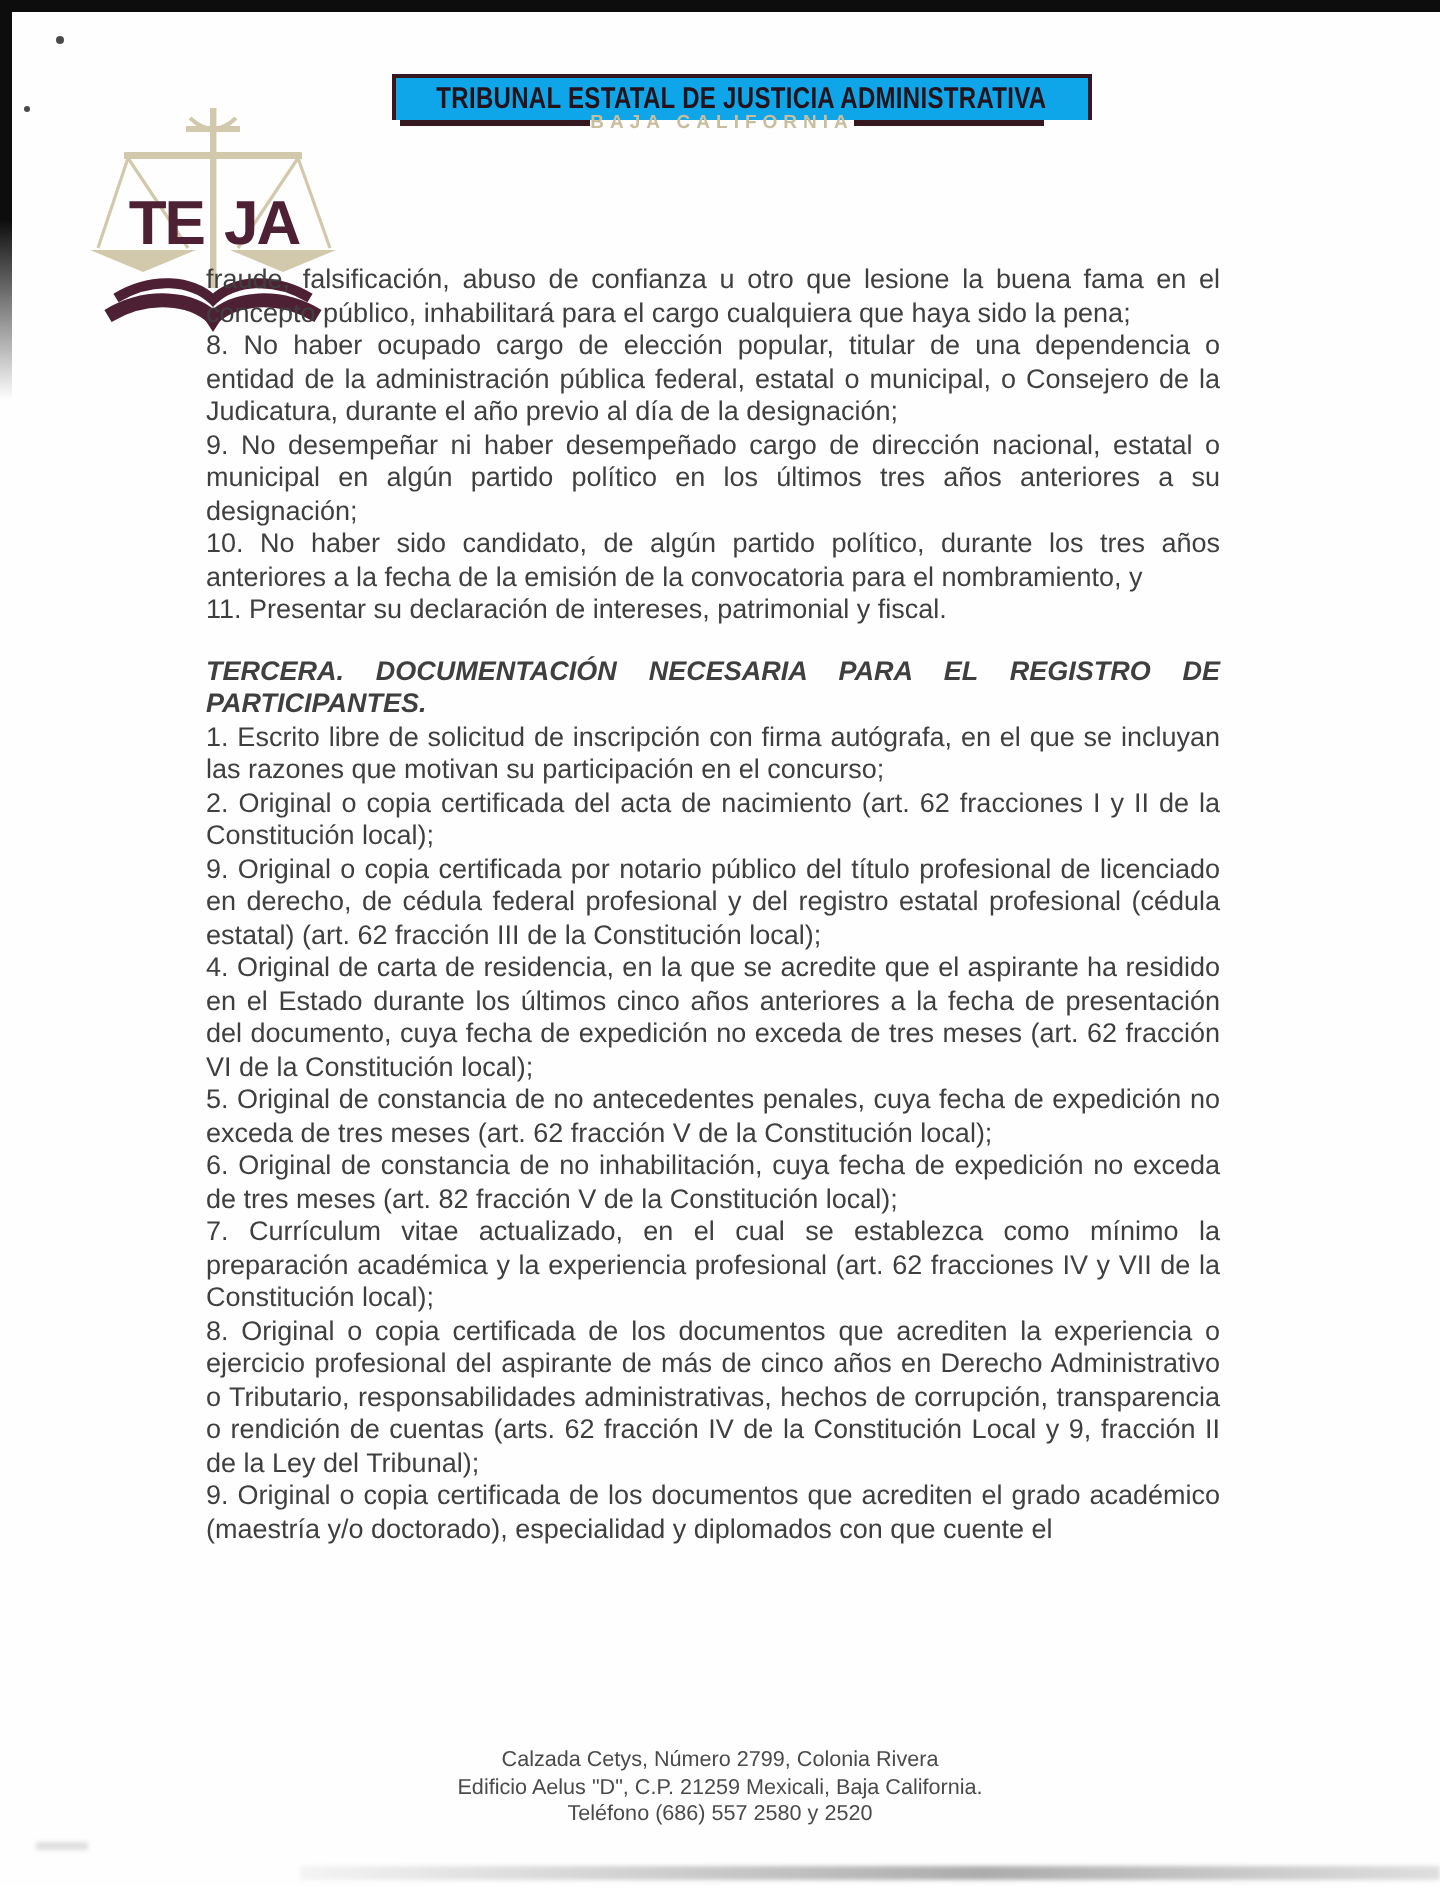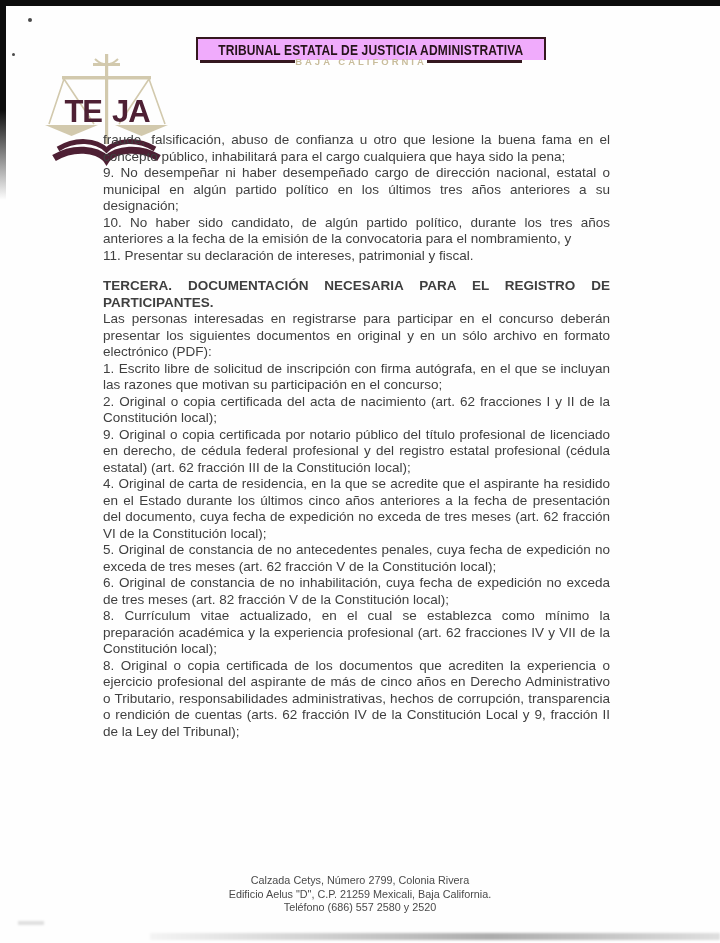--- a/index.html
+++ b/index.html
@@ -35,21 +35,21 @@
   .logo .tan-s{stroke:var(--brand-tan);fill:none;}
   .logo .mar-s{stroke:var(--brand-maroon);fill:none;}
   .logo .mar{fill:var(--brand-maroon);}
   .logo-letter{
     font-family:"Liberation Sans","DejaVu Sans",sans-serif;
     font-weight:bold;font-size:31px;letter-spacing:-1px;
     fill:var(--brand-maroon);
   }
   .org-box{
     position:absolute;left:196px;top:37px;width:346px;height:21px;
-    border:2px solid var(--box-border);border-bottom:none;background:#f0abfc;
+    border:2px solid var(--box-border);border-bottom:none;background:#0ea5e9;
     display:flex;align-items:center;justify-content:center;overflow:hidden;
   }
   .org-name{
     font-weight:bold;font-size:15px;color:#26131a;white-space:nowrap;
     transform:scaleX(0.8);transform-origin:center;letter-spacing:0.2px;
   }
   .org-sub{
     position:absolute;left:200px;top:55px;width:322px;height:13px;
     display:flex;align-items:center;
   }
@@ -58,21 +58,21 @@
     font-weight:bold;font-size:9.5px;letter-spacing:3px;
     color:#c8bd9c;white-space:nowrap;margin:0 0;text-align:center;
   }
 
   
   .doc-body{
     position:absolute;left:103px;top:132px;width:507px;
     font-size:13.5px;line-height:16.5px;text-align:justify;
   }
   .doc-body p{margin:0;}
-  .doc-body p.heading{font-weight:bold;margin-top:14px;}
+  .doc-body p.heading{font-weight:bold;margin-top:14px;font-style:italic;}
 
   
   .doc-footer{
     position:absolute;left:0;right:0;top:874px;text-align:center;
     font-size:10.8px;line-height:13.5px;color:#4a4a4a;
   }
 </style>
 </head>
 <body>
 
@@ -117,47 +117,48 @@
       <span class="org-sub-text">BAJA CALIFORNIA</span>
       <span class="rule"></span>
     </div>
   </header>
 
   <main class="doc-body">
 
       <p class="para">fraude, falsificación, abuso de confianza u otro que lesione la buena fama en el concepto público, inhabilitará para el cargo cualquiera que haya sido la pena;</p>
 
 
+      <p class="para">8. No haber ocupado cargo de elección popular, titular de una dependencia o entidad de la administración pública federal, estatal o municipal, o Consejero de la Judicatura, durante el año previo al día de la designación;</p>
 
       <p class="para">9. No desempeñar ni haber desempeñado cargo de dirección nacional, estatal o municipal en algún partido político en los últimos tres años anteriores a su designación;</p>
 
       <p class="para">10. No haber sido candidato, de algún partido político, durante los tres años anteriores a la fecha de la emisión de la convocatoria para el nombramiento, y</p>
 
       <p class="para">11. Presentar su declaración de intereses, patrimonial y fiscal.</p>
 
       <p class="para heading">TERCERA. DOCUMENTACIÓN NECESARIA PARA EL REGISTRO DE PARTICIPANTES.</p>
 
-      <p class="para">Las personas interesadas en registrarse para participar en el concurso deberán presentar los siguientes documentos en original y en un sólo archivo en formato electrónico (PDF):</p>
 
       <p class="para">1. Escrito libre de solicitud de inscripción con firma autógrafa, en el que se incluyan las razones que motivan su participación en el concurso;</p>
 
       <p class="para">2. Original o copia certificada del acta de nacimiento (art. 62 fracciones I y II de la Constitución local);</p>
 
       <p class="para">9. Original o copia certificada por notario público del título profesional de licenciado en derecho, de cédula federal profesional y del registro estatal profesional (cédula estatal) (art. 62 fracción III de la Constitución local);</p>
 
       <p class="para">4. Original de carta de residencia, en la que se acredite que el aspirante ha residido en el Estado durante los últimos cinco años anteriores a la fecha de presentación del documento, cuya fecha de expedición no exceda de tres meses (art. 62 fracción VI de la Constitución local);</p>
 
       <p class="para">5. Original de constancia de no antecedentes penales, cuya fecha de expedición no exceda de tres meses (art. 62 fracción V de la Constitución local);</p>
 
       <p class="para">6. Original de constancia de no inhabilitación, cuya fecha de expedición no exceda de tres meses (art. 82 fracción V de la Constitución local);</p>
 
-      <p class="para">8. Currículum vitae actualizado, en el cual se establezca como mínimo la preparación académica y la experiencia profesional (art. 62 fracciones IV y VII de la Constitución local);</p>
+      <p class="para">7. Currículum vitae actualizado, en el cual se establezca como mínimo la preparación académica y la experiencia profesional (art. 62 fracciones IV y VII de la Constitución local);</p>
 
       <p class="para">8. Original o copia certificada de los documentos que acrediten la experiencia o ejercicio profesional del aspirante de más de cinco años en Derecho Administrativo o Tributario, responsabilidades administrativas, hechos de corrupción, transparencia o rendición de cuentas (arts. 62 fracción IV de la Constitución Local y 9, fracción II de la Ley del Tribunal);</p>
 
+      <p class="para">9. Original o copia certificada de los documentos que acrediten el grado académico (maestría y/o doctorado), especialidad y diplomados con que cuente el</p>
     </main>
 
   <footer class="doc-footer">
 
       <div class="footer-line">Calzada Cetys, Número 2799, Colonia Rivera</div>
 
       <div class="footer-line">Edificio Aelus "D", C.P. 21259 Mexicali, Baja California.</div>
 
       <div class="footer-line">Teléfono (686) 557 2580 y 2520</div>
     </footer>

